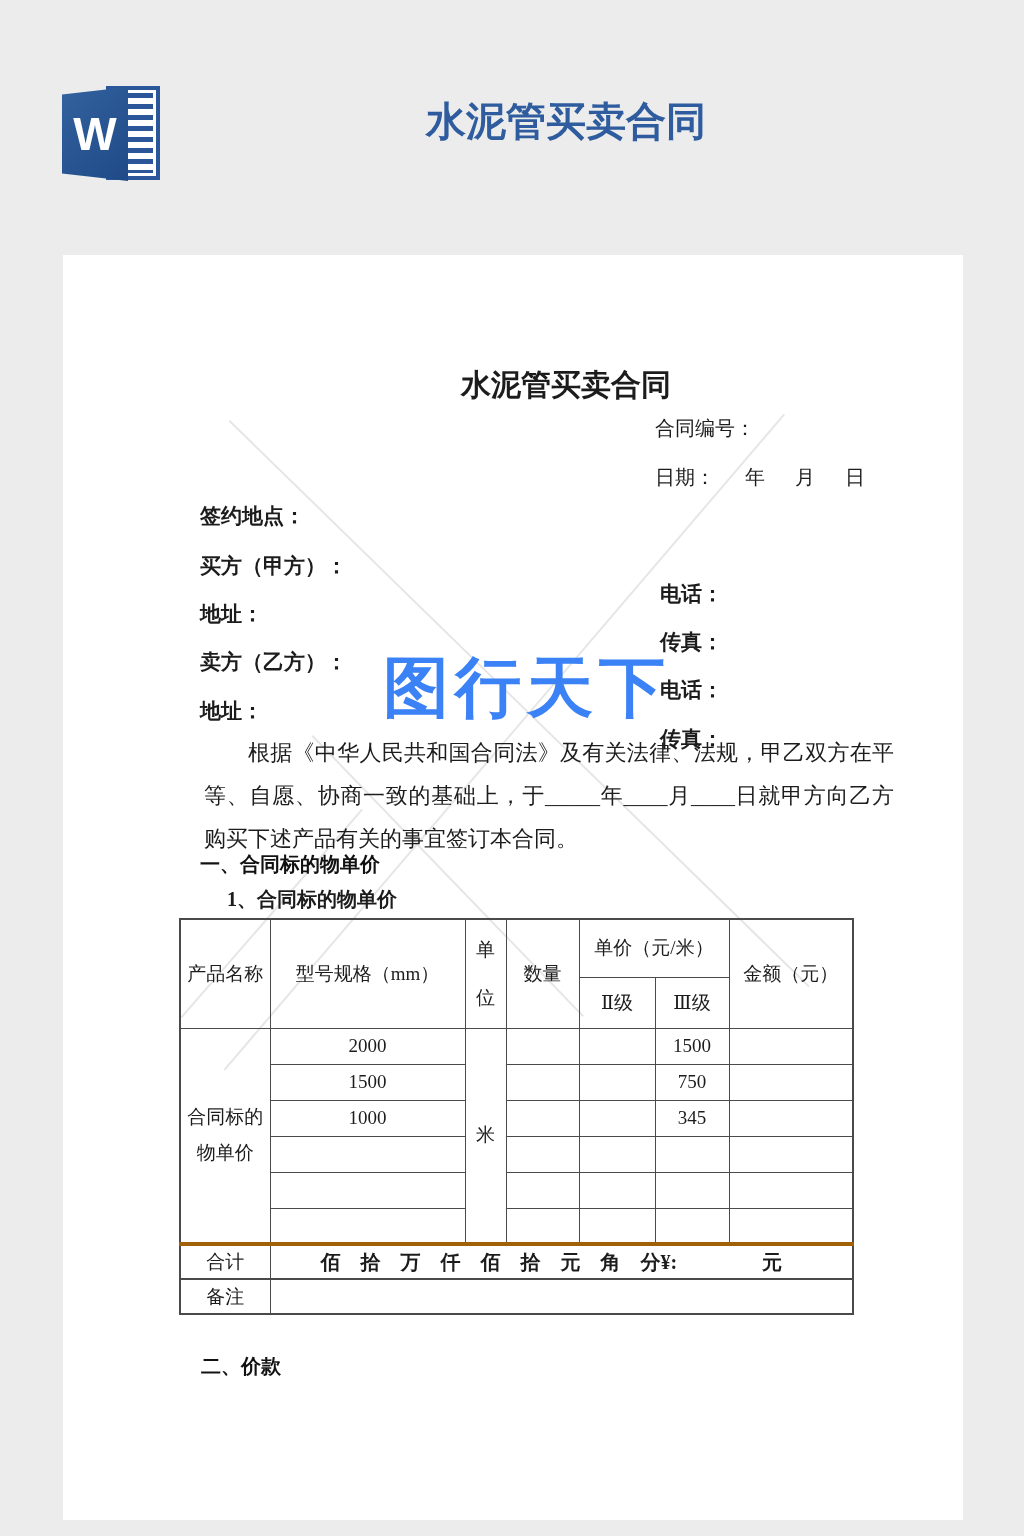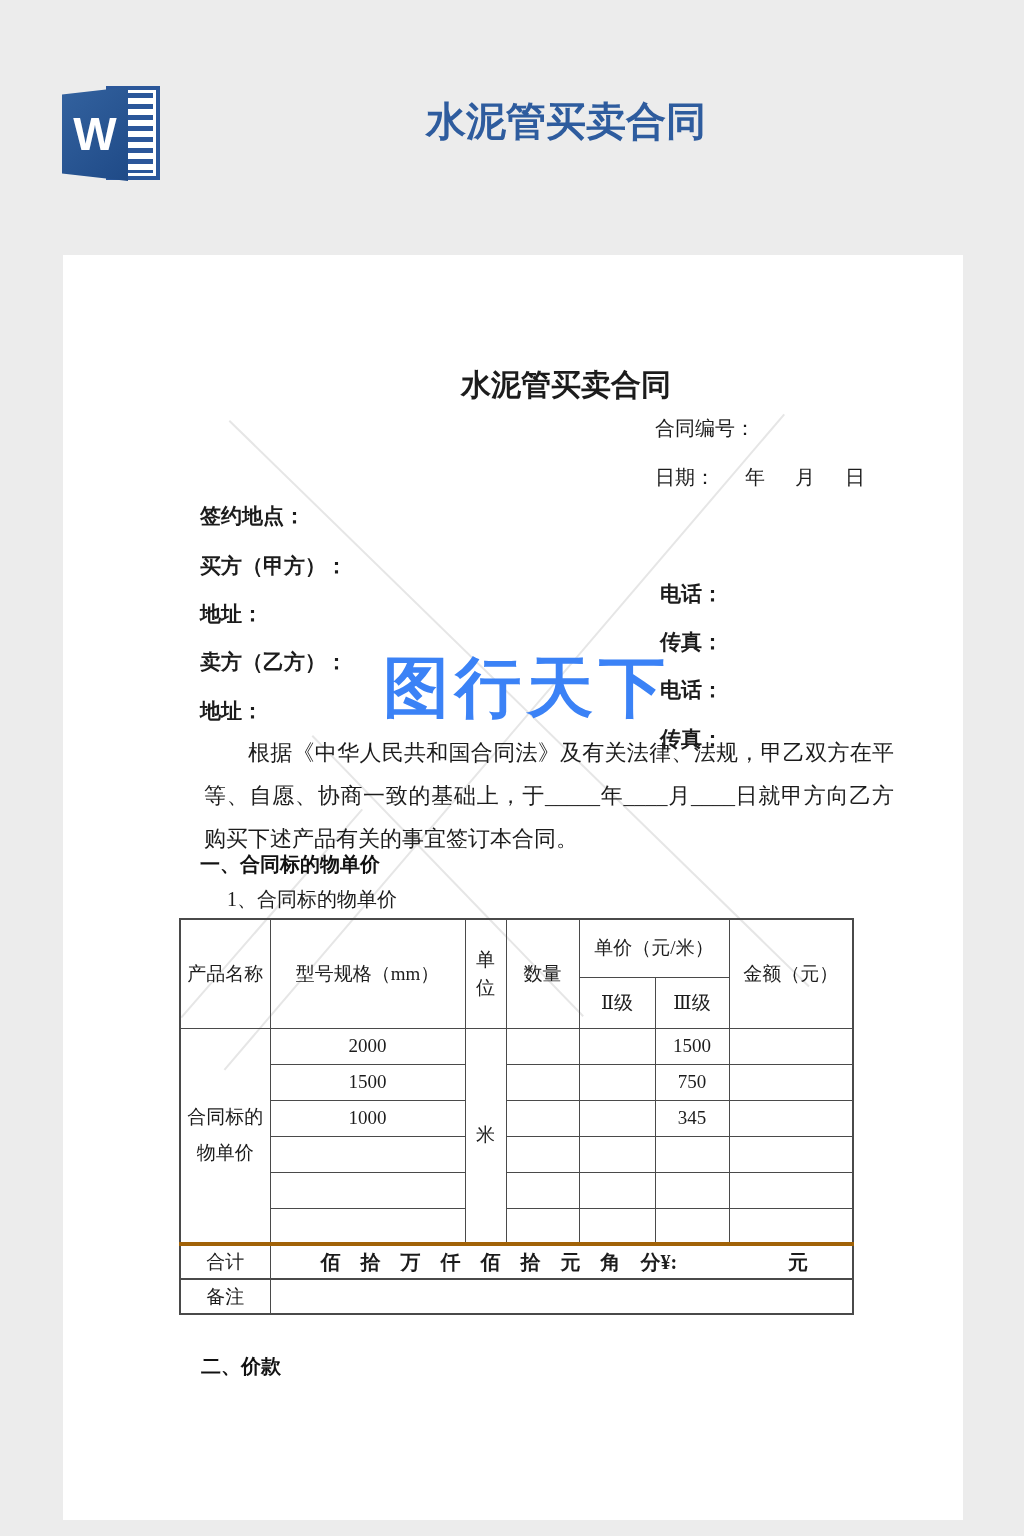--- a/index.html
+++ b/index.html
@@ -45,38 +45,38 @@
 
   .fld{position:absolute;font-size:21px;font-weight:bold;white-space:nowrap;}
   .col-l{left:137px;} .col-r{left:597px;margin-top:28px;}
   .row-sign{top:247px;} .row-1{top:297px;} .row-2{top:345px;} .row-3{top:393px;} .row-4{top:442px;}
 
   .intro{position:absolute;left:137px;top:472px;width:690px;margin:4px;
          font-size:22px;line-height:43px;text-align:justify;text-indent:2em;}
   .sec-heading{position:absolute;font:bold 20px "Liberation Sans","DejaVu Sans",sans-serif;
          color:#111;white-space:nowrap;}
   .sec-1{left:137px;top:596px;}
-  .sub-item{position:absolute;left:164px;top:631px;font-size:20px;white-space:nowrap;}
+  .sub-item{position:absolute;left:164px;top:631px;font-size:20px;white-space:nowrap;font-weight:bold;}
   .note-tax{position:absolute;left:138px;top:1066px;font-size:19.5px;white-space:nowrap;}
   .sec-2{left:138px;top:1098px;}
 
   
   .ptable{position:absolute;left:116px;top:663px;width:673px;border-collapse:collapse;
           table-layout:fixed;font-size:19px;}
   .ptable td{border:1px solid #4a4a4a;text-align:center;vertical-align:middle;padding:0;
              overflow:hidden;}
   .ptable{border:2px solid #4a4a4a;}
   .ptable tr.h1{height:58px;} .ptable tr.h2{height:51px;}
   .ptable tr.brow{height:36px;}
   .ptable tr.trow{height:35px;} .ptable tr.rrow{height:35px;margin-left:8px;}
   .ptable tr.trow td{border-top:4px solid #a16207;border-bottom:2px solid #4a4a4a;}
-  .vspan{display:inline-block;width:21px;line-height:28px;word-break:break-all;}
+  .vspan{display:inline-block;width:21px;line-height:48px;word-break:break-all;}
   .product-cell{line-height:36px;}
   .total-inner{display:flex;justify-content:space-between;
-               padding:0 44px 0 50px;font-weight:bold;font-size:20px;}
+               padding:0 70px 0 50px;font-weight:bold;font-size:20px;}
 </style>
 </head>
 <body>
 
 <div class="canvas">
 
   <div class="banner">
     <div class="word-icon">
       <div class="icon-sheet"></div>
       <div class="icon-panel">

